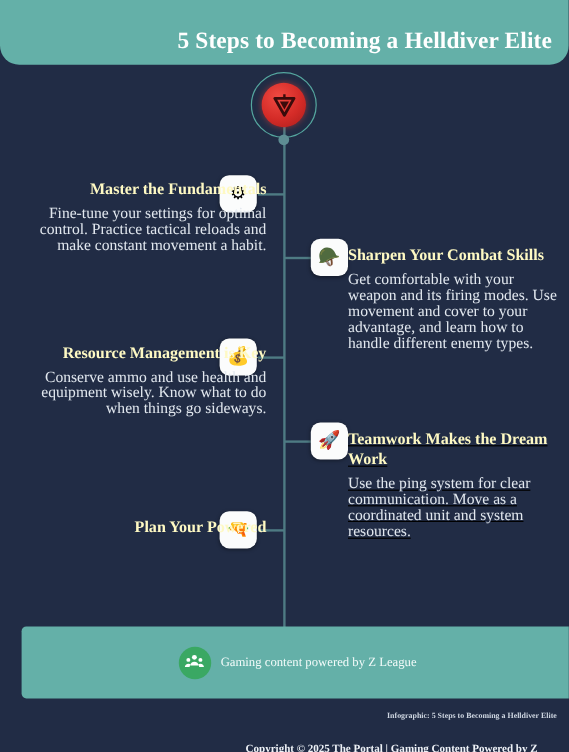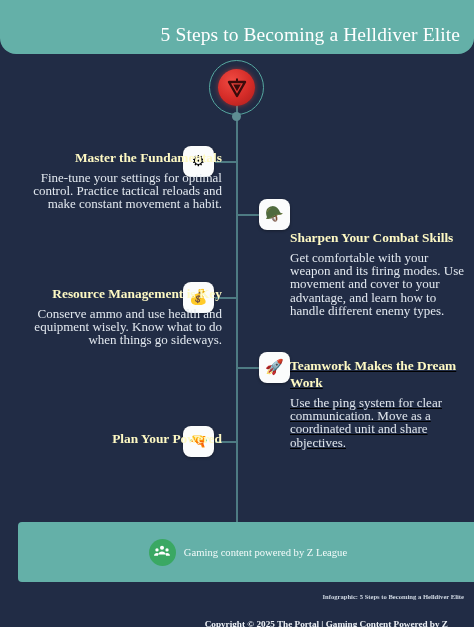--- a/index.html
+++ b/index.html
@@ -26,21 +26,21 @@
     border-bottom-left-radius: 16px;
     border-bottom-right-radius: 16px;
     box-sizing: border-box;
   }
   .header-title {
     position: absolute;
     right: 14px;
     bottom: 8px;
     color: #ffffff;
     font-size: 19.5px;
-    font-weight: normal;
+    font-weight: bold;
     letter-spacing: 0.1px;
     white-space: nowrap;
   }
 
   
   .timeline-line {
     position: absolute;
     left: 236px;
     top: 97px;
     width: 2px;
@@ -206,41 +206,41 @@
 </div>
 <div class="step step-left" style="top:149px;">
   <p class="step-title">Master the Fundamentals</p>
   <p class="step-body">Fine-tune your settings for optimal control. Practice tactical reloads and make constant movement a habit.</p>
 </div>
 
 <div class="connector conn-right" style="top:214px;"></div>
 <div class="icon-chip chip-right" style="top:199px;">
   <span>🪖</span>
 </div>
-<div class="step step-right" style="top:204px;margin-top:25px;">
+<div class="step step-right" style="top:204px;">
   <p class="step-title">Sharpen Your Combat Skills</p>
   <p class="step-body">Get comfortable with your weapon and its firing modes. Use movement and cover to your advantage, and learn how to handle different enemy types.</p>
 </div>
 
 <div class="connector conn-left" style="top:297px;"></div>
 <div class="icon-chip chip-left" style="top:282px;">
   <span>💰</span>
 </div>
 <div class="step step-left" style="top:285px;">
   <p class="step-title">Resource Management is Key</p>
   <p class="step-body">Conserve ammo and use health and equipment wisely. Know what to do when things go sideways.</p>
 </div>
 
 <div class="connector conn-right" style="top:367px;"></div>
 <div class="icon-chip chip-right" style="top:352px;">
   <span>🚀</span>
 </div>
 <div class="step step-right" style="top:357px;text-decoration:underline;">
   <p class="step-title">Teamwork Makes the Dream Work</p>
-  <p class="step-body">Use the ping system for clear communication. Move as a coordinated unit and share objectives.</p>
+  <p class="step-body">Use the ping system for clear communication. Move as a coordinated unit and system resources.</p>
 </div>
 
 <div class="connector conn-left" style="top:441px;"></div>
 <div class="icon-chip chip-left" style="top:426px;">
   <span>🔫</span>
 </div>
 <div class="step step-left" style="top:430px;">
   <p class="step-title">Plan Your Powered</p>
 </div>
 

